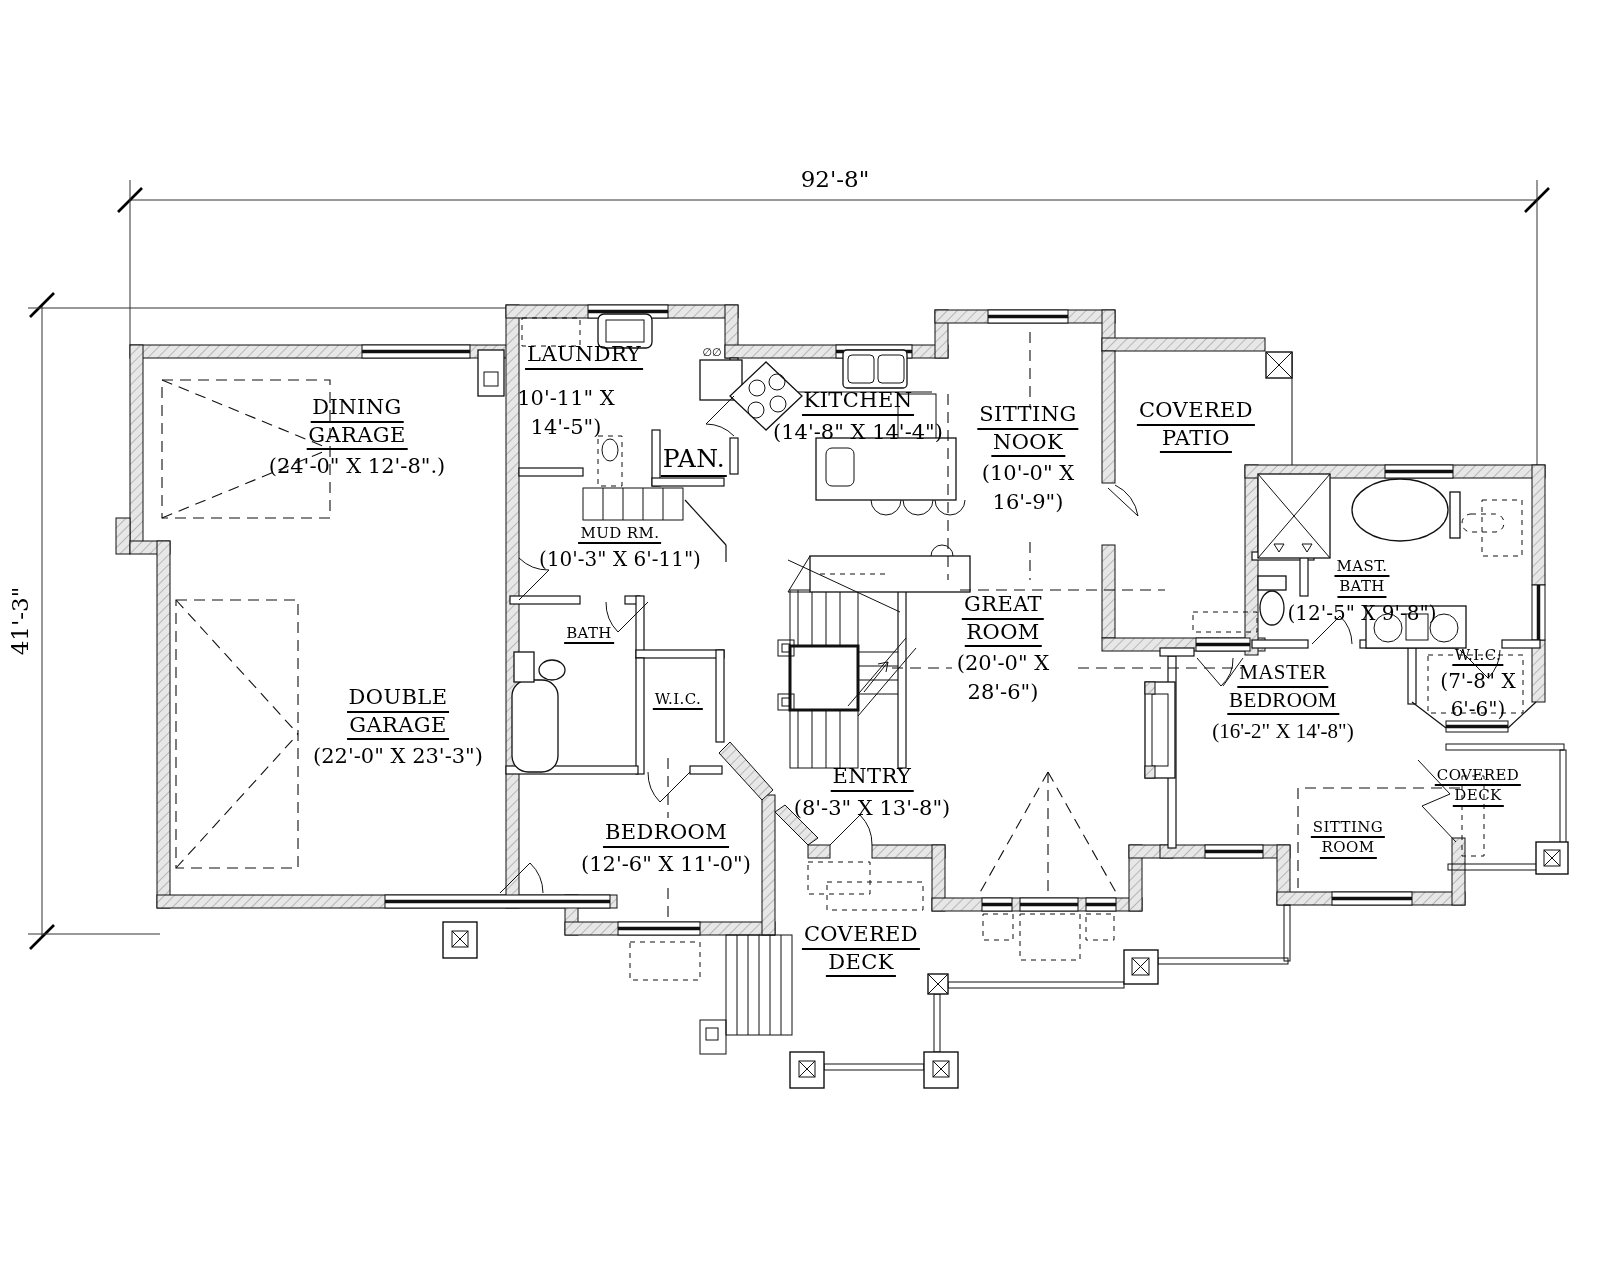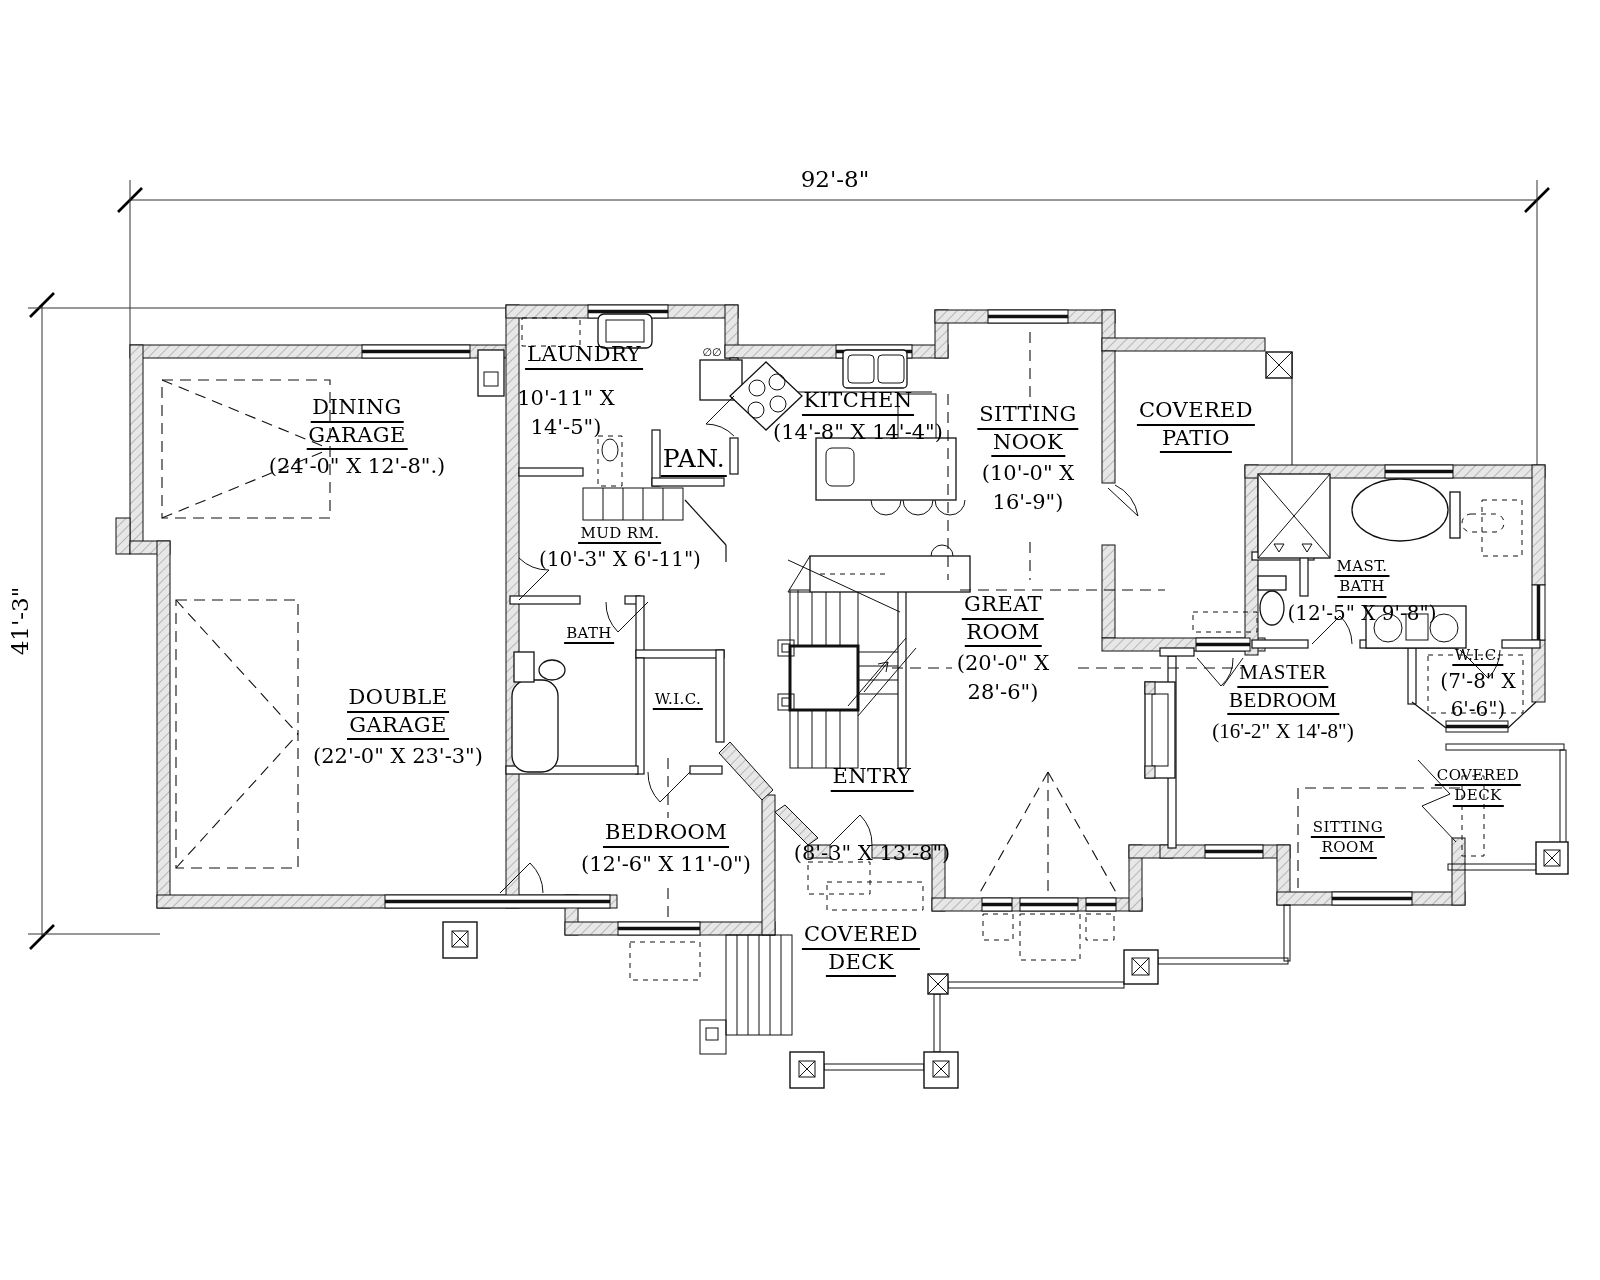--- a/index.html
+++ b/index.html
@@ -439,21 +439,21 @@
 
 <div class="lbl sm" style="left:678px;top:690px;">
   <span class="rn">W.I.C.</span>
 </div>
 
 <div class="lbl" style="left:666px;top:820px;">
   <span class="rn">BEDROOM</span>
   <span class="rd">(12'-6" X 11'-0")</span>
 </div>
 
-<div class="lbl" style="left:872px;top:764px;gap:45px;">
+<div class="lbl" style="left:872px;top:764px;">
   <span class="rn">ENTRY</span>
   <span class="rd">(8'-3" X 13'-8")</span>
 </div>
 
 <div class="lbl sm" style="left:1348px;top:818px;">
   <span class="rn">SITTING</span>
   <span class="rn">ROOM</span>
 </div>
 
 <div class="lbl sm" style="left:1478px;top:766px;">

